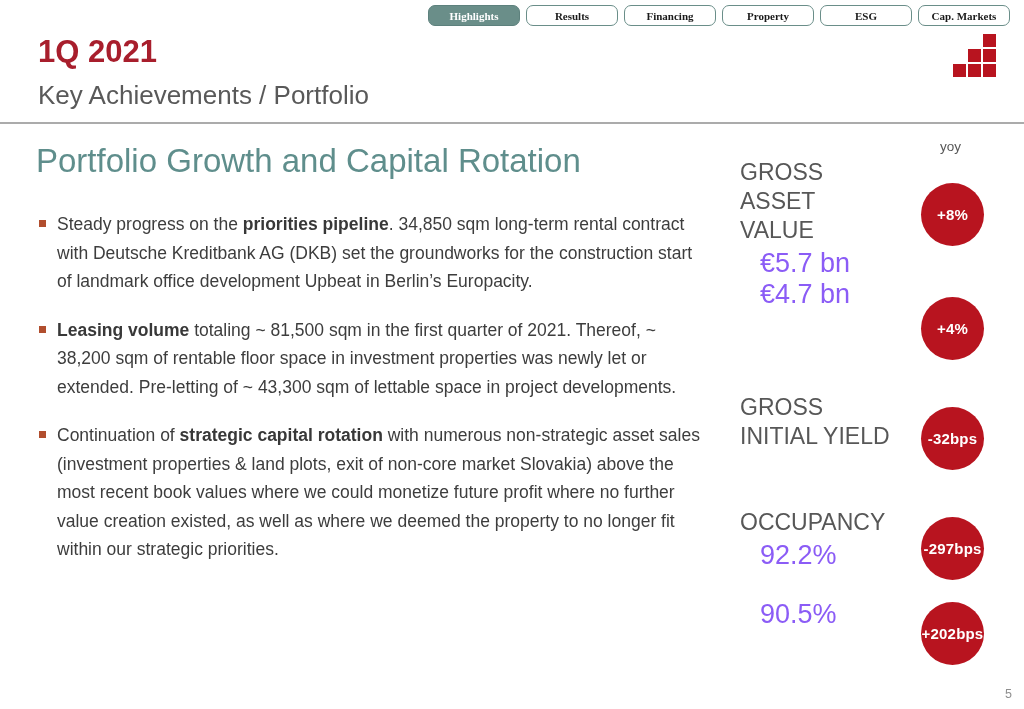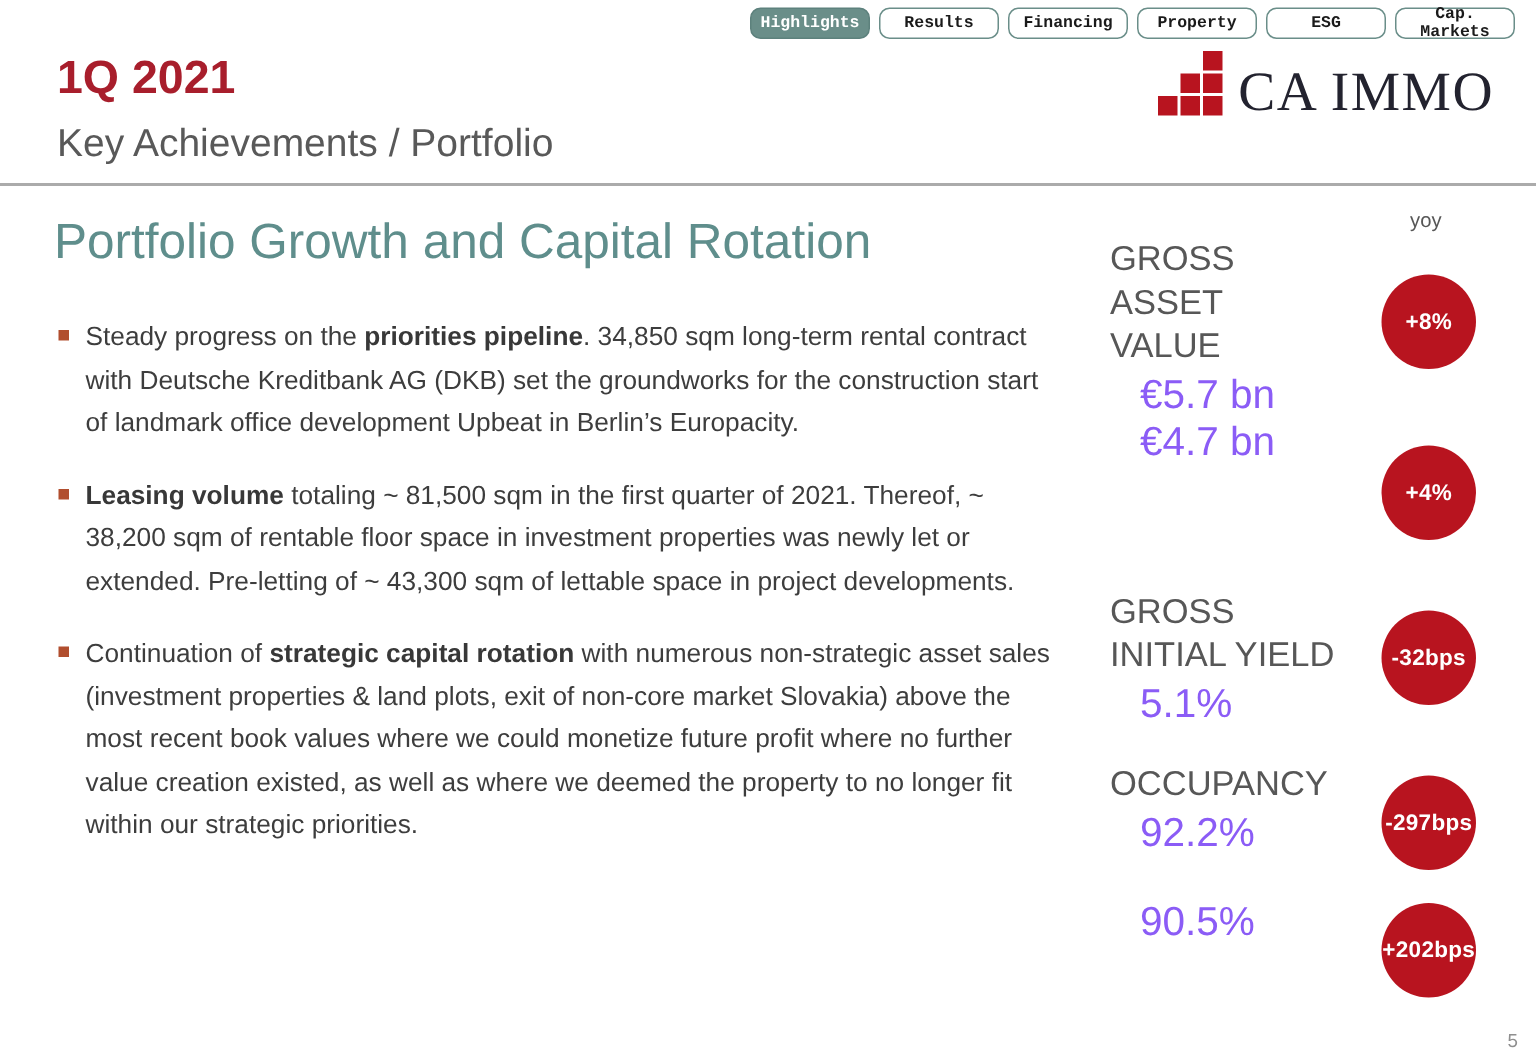--- a/index.html
+++ b/index.html
@@ -3,24 +3,24 @@
 <meta charset="utf-8">
 <style>
   html,body{margin:0;padding:0;}
   body{
     width:1024px;height:709px;position:relative;overflow:hidden;
     background:#ffffff;font-family:"Liberation Sans",sans-serif;
   }
   
   .tabbar{position:absolute;top:5px;right:14px;display:flex;gap:6px;}
   .tab{
-    width:80px;height:21px;border:1px solid #6a8e89;border-radius:7px;
+    width:92px;height:21px;border:1px solid #6a8e89;border-radius:7px;
     background:#ffffff;color:#1a1a1a;font-size:11px;font-weight:bold;
     display:flex;align-items:center;justify-content:center;
-    font-family:Liberation Mono, monospace;cursor:pointer;padding:0;
+    font-family:Liberation Serif, serif;cursor:pointer;padding:0;
   }
   .tab.active{background:#6a8e89;border-color:#5d817d;color:#ffffff;}
   
   .period{position:absolute;left:38px;top:34px;font-size:31px;font-weight:bold;color:#a81e2c;}
   .subtitle{position:absolute;left:38px;top:80px;font-size:26px;color:#595959;}
   .divider{position:absolute;top:122px;left:0;width:1024px;height:2px;background:#ababab;}
   
   .logo{position:absolute;top:34px;right:28px;display:flex;align-items:flex-end;gap:11px;}
   .logo-squares{display:flex;align-items:flex-end;gap:2px;}
   .logo-col{display:flex;flex-direction:column;gap:2px;}
@@ -74,21 +74,20 @@
     <div class="logo-col">
         <div class="logo-sq"></div>
         <div class="logo-sq"></div>
       </div>
     <div class="logo-col">
         <div class="logo-sq"></div>
         <div class="logo-sq"></div>
         <div class="logo-sq"></div>
       </div>
   </div>
-  <div class="logo-text">CA IMMO</div>
 </div>
 
 <div class="divider"></div>
 
 <h1 class="main-title" style="margin:0;font-weight:normal;">Portfolio Growth and Capital Rotation</h1>
 <ul class="bullets">
     <li><span>Steady progress on the </span><strong>priorities pipeline</strong><span>. 34,850 sqm long-term rental contract with Deutsche Kreditbank AG (DKB) set the groundworks for the construction start of landmark office development Upbeat in Berlin’s Europacity.</span></li>
     <li><span></span><strong>Leasing volume</strong><span> totaling ~ 81,500 sqm in the first quarter of 2021. Thereof, ~ 38,200 sqm of rentable floor space in investment properties was newly let or extended. Pre-letting of ~ 43,300 sqm of lettable space in project developments.</span></li>
     <li><span>Continuation of </span><strong>strategic capital rotation</strong><span> with numerous non-strategic asset sales (investment properties &amp; land plots, exit of non-core market Slovakia) above the most recent book values where we could monetize future profit where no further value creation existed, as well as where we deemed the property to no longer fit within our strategic priorities.</span></li>
   </ul>
@@ -99,21 +98,20 @@
       <div class="label">GROSS ASSET VALUE</div>
       <div class="value">€5.7 bn</div>
     </div>
     <div class="circle circle-0">+8%</div>
     <div class="kpi kpi-1">
       <div class="value">€4.7 bn</div>
     </div>
     <div class="circle circle-1">+4%</div>
     <div class="kpi kpi-2">
       <div class="label">GROSS INITIAL YIELD</div>
-      <div class="value">5.1%</div>
     </div>
     <div class="circle circle-2">-32bps</div>
     <div class="kpi kpi-3">
       <div class="label">OCCUPANCY</div>
       <div class="value">92.2%</div>
     </div>
     <div class="circle circle-3">-297bps</div>
     <div class="kpi kpi-4">
       <div class="value">90.5%</div>
     </div>

